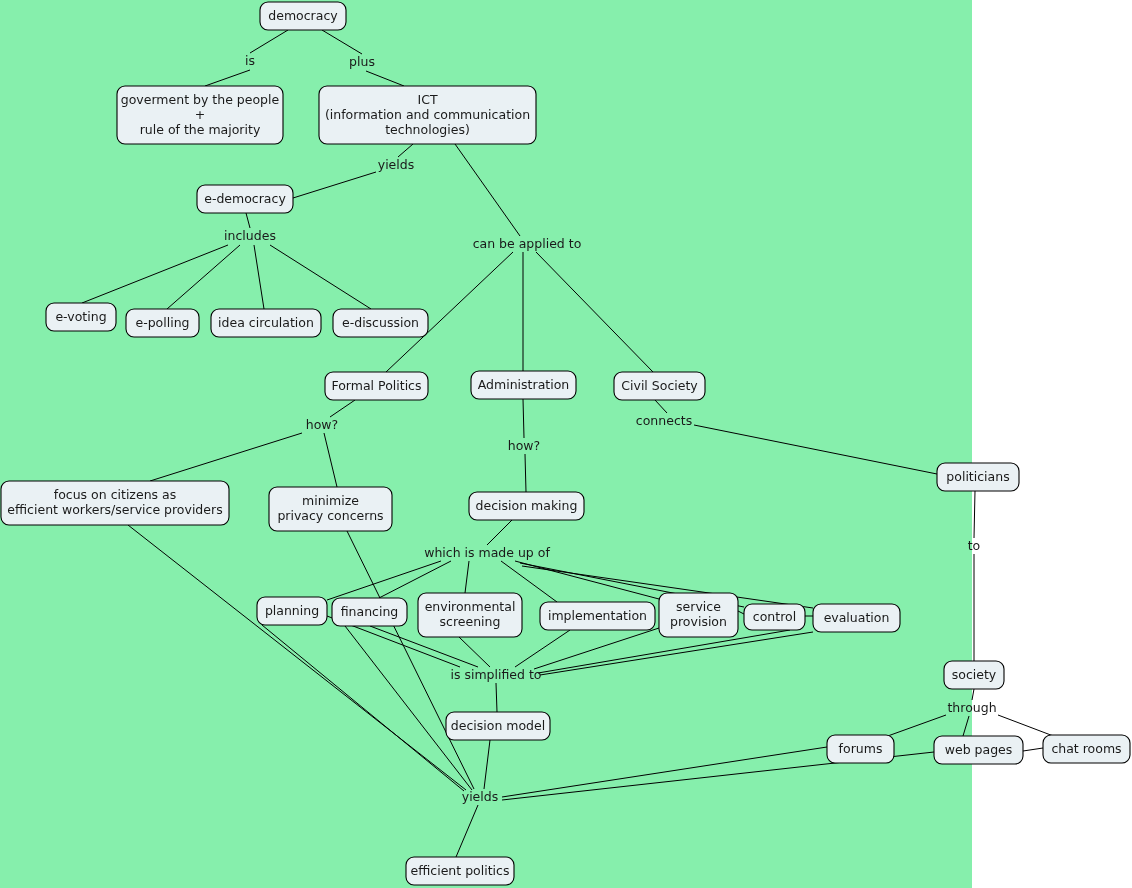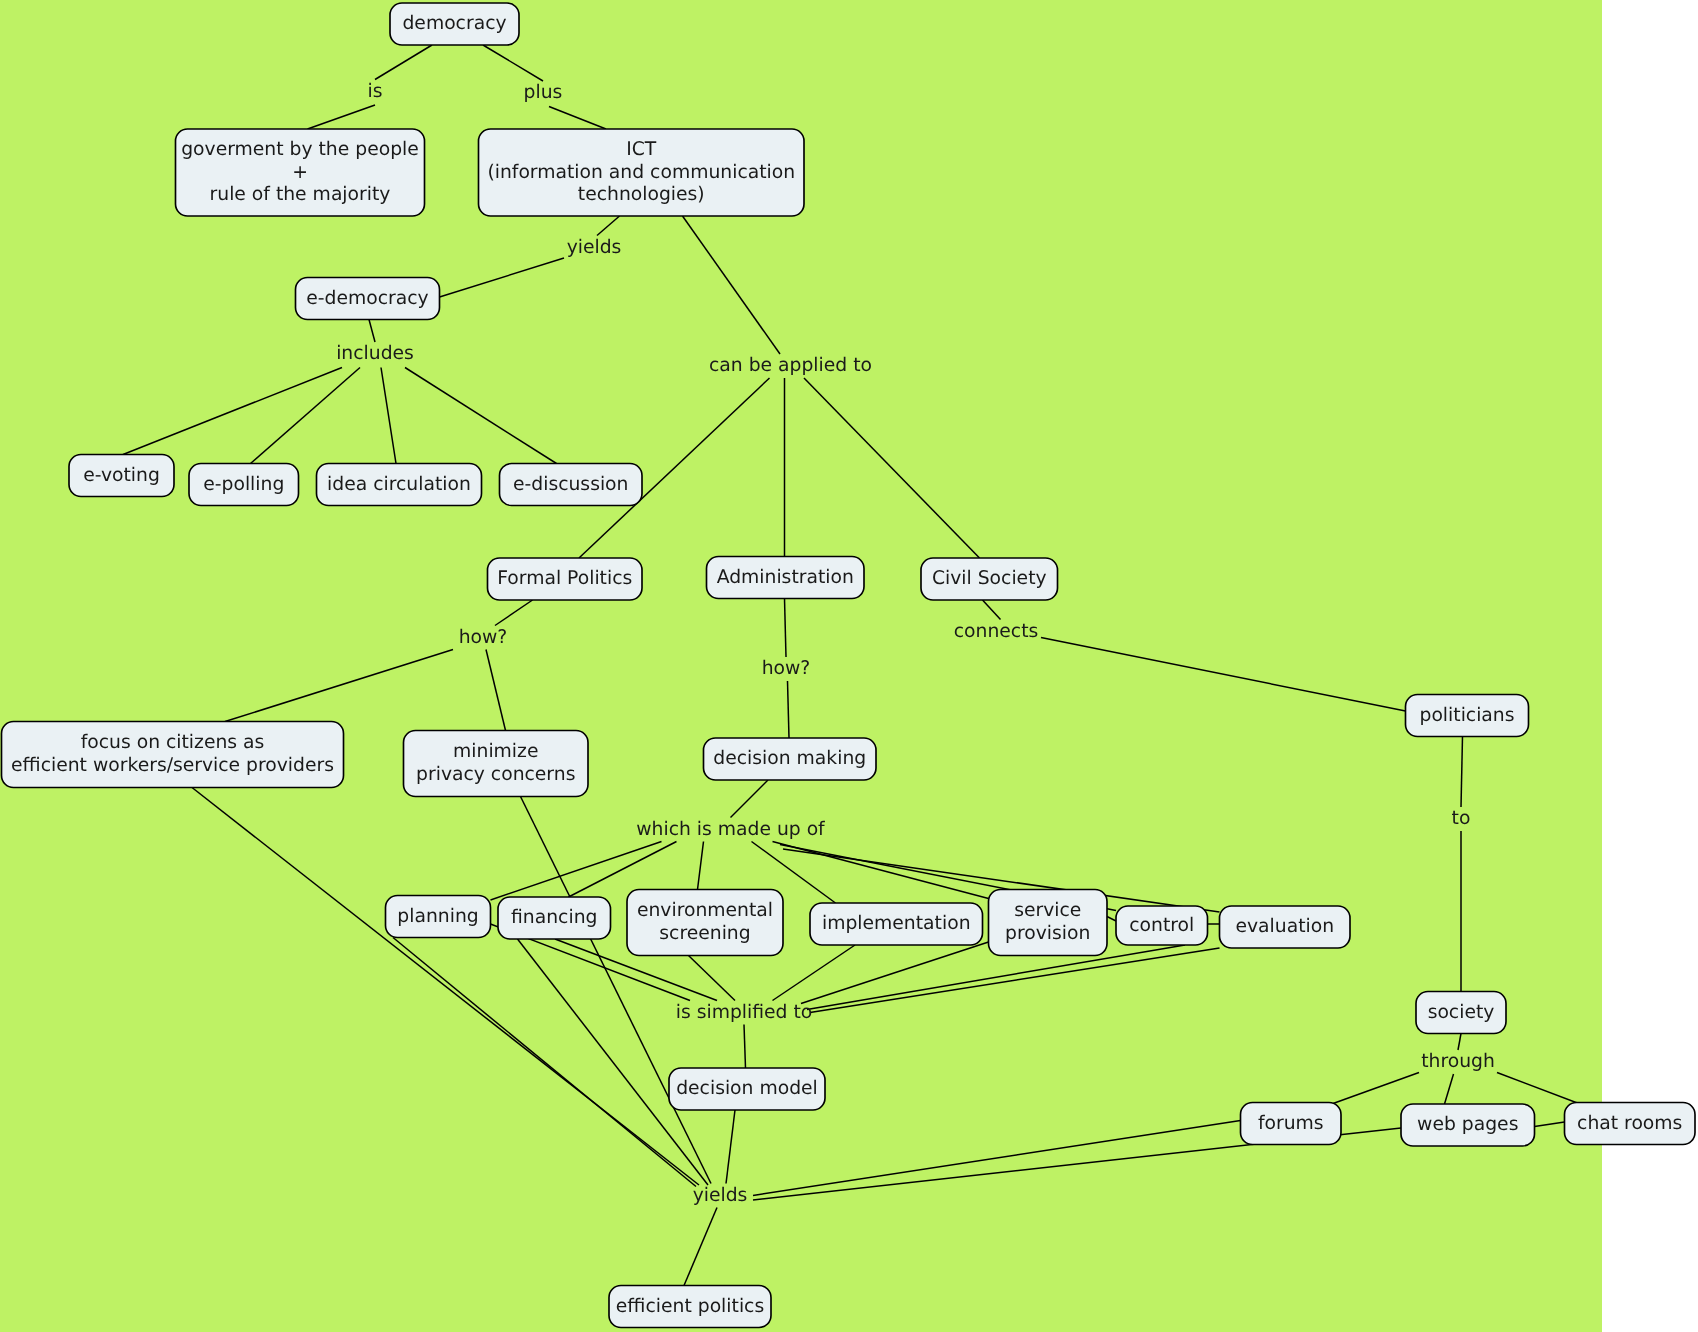--- a/index.html
+++ b/index.html
@@ -9,23 +9,23 @@
     background: #ffffff;
   }
   body {
     font-family: "DejaVu Sans", sans-serif;
     width: 1132px;
     height: 888px;
     overflow: hidden;
   }
   #map-root {
     position: relative;
-    width: 1068px;
+    width: 972px;
     height: 888px;
-    background: #bef264;
+    background: #86efac;
   }
   svg#concept-map {
     display: block;
     width: 1132px;
     height: 888px;
   }
   .edge-line {
     stroke: #000000;
     stroke-width: 1;
     fill: none;

